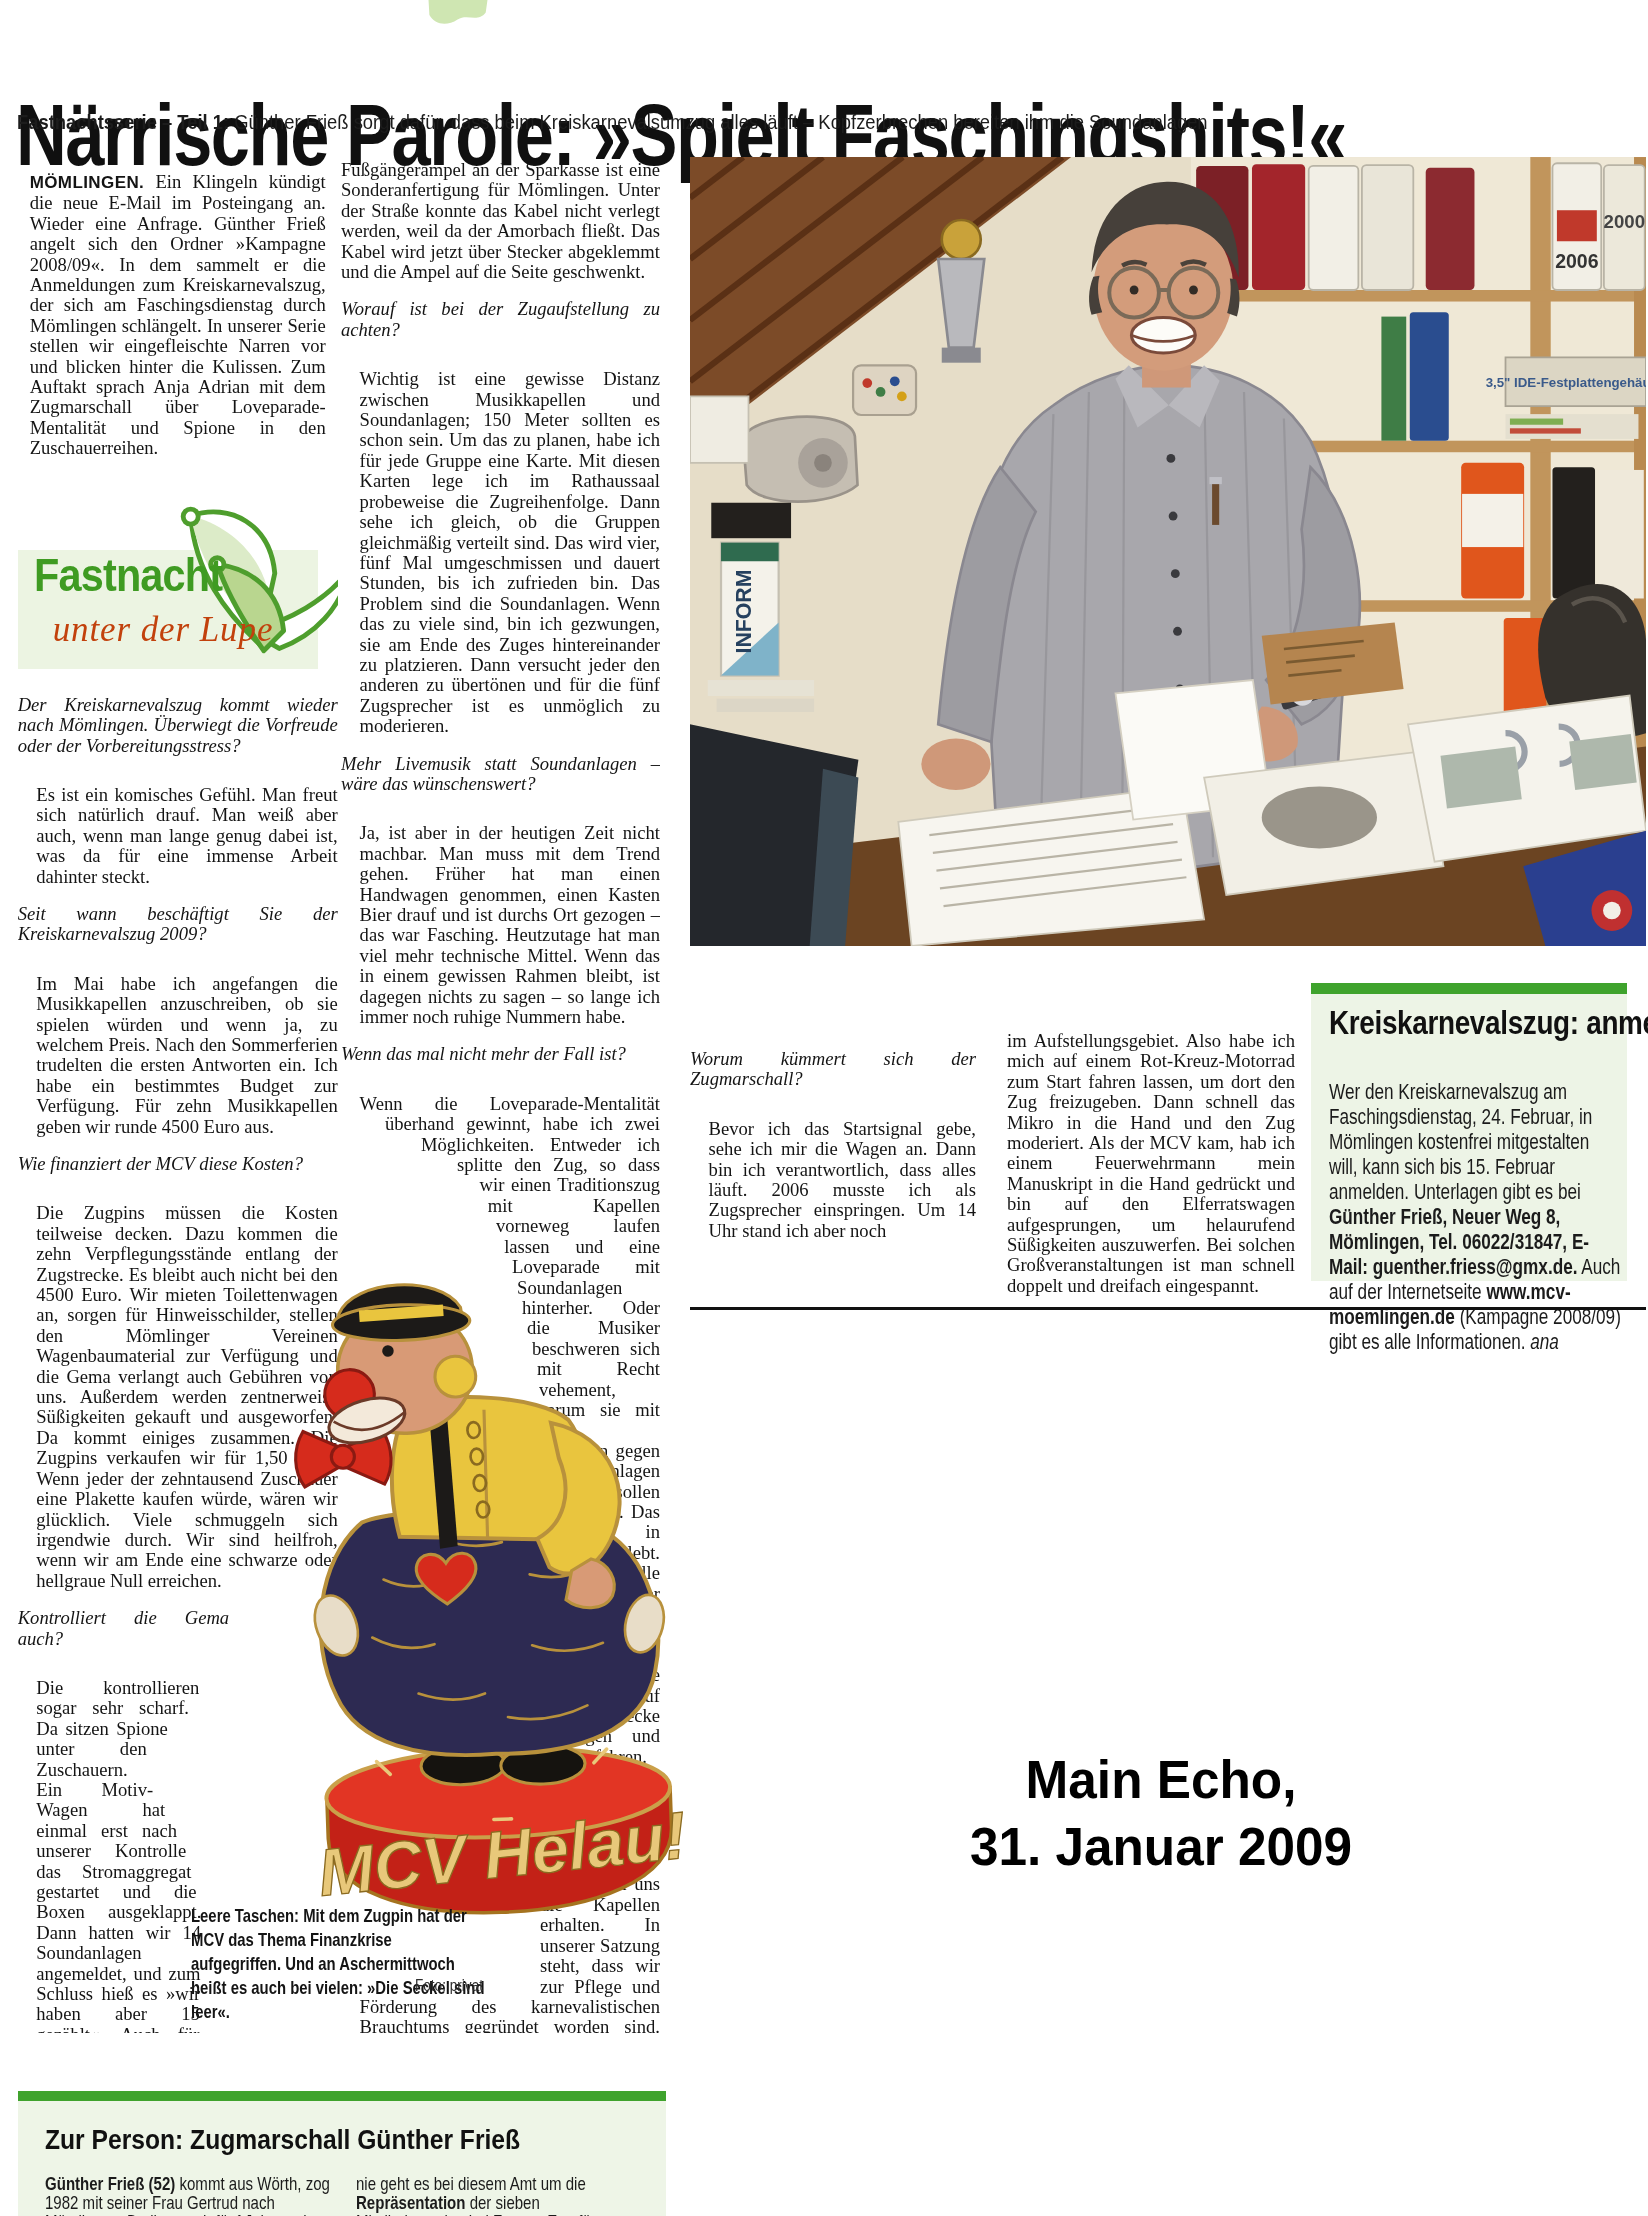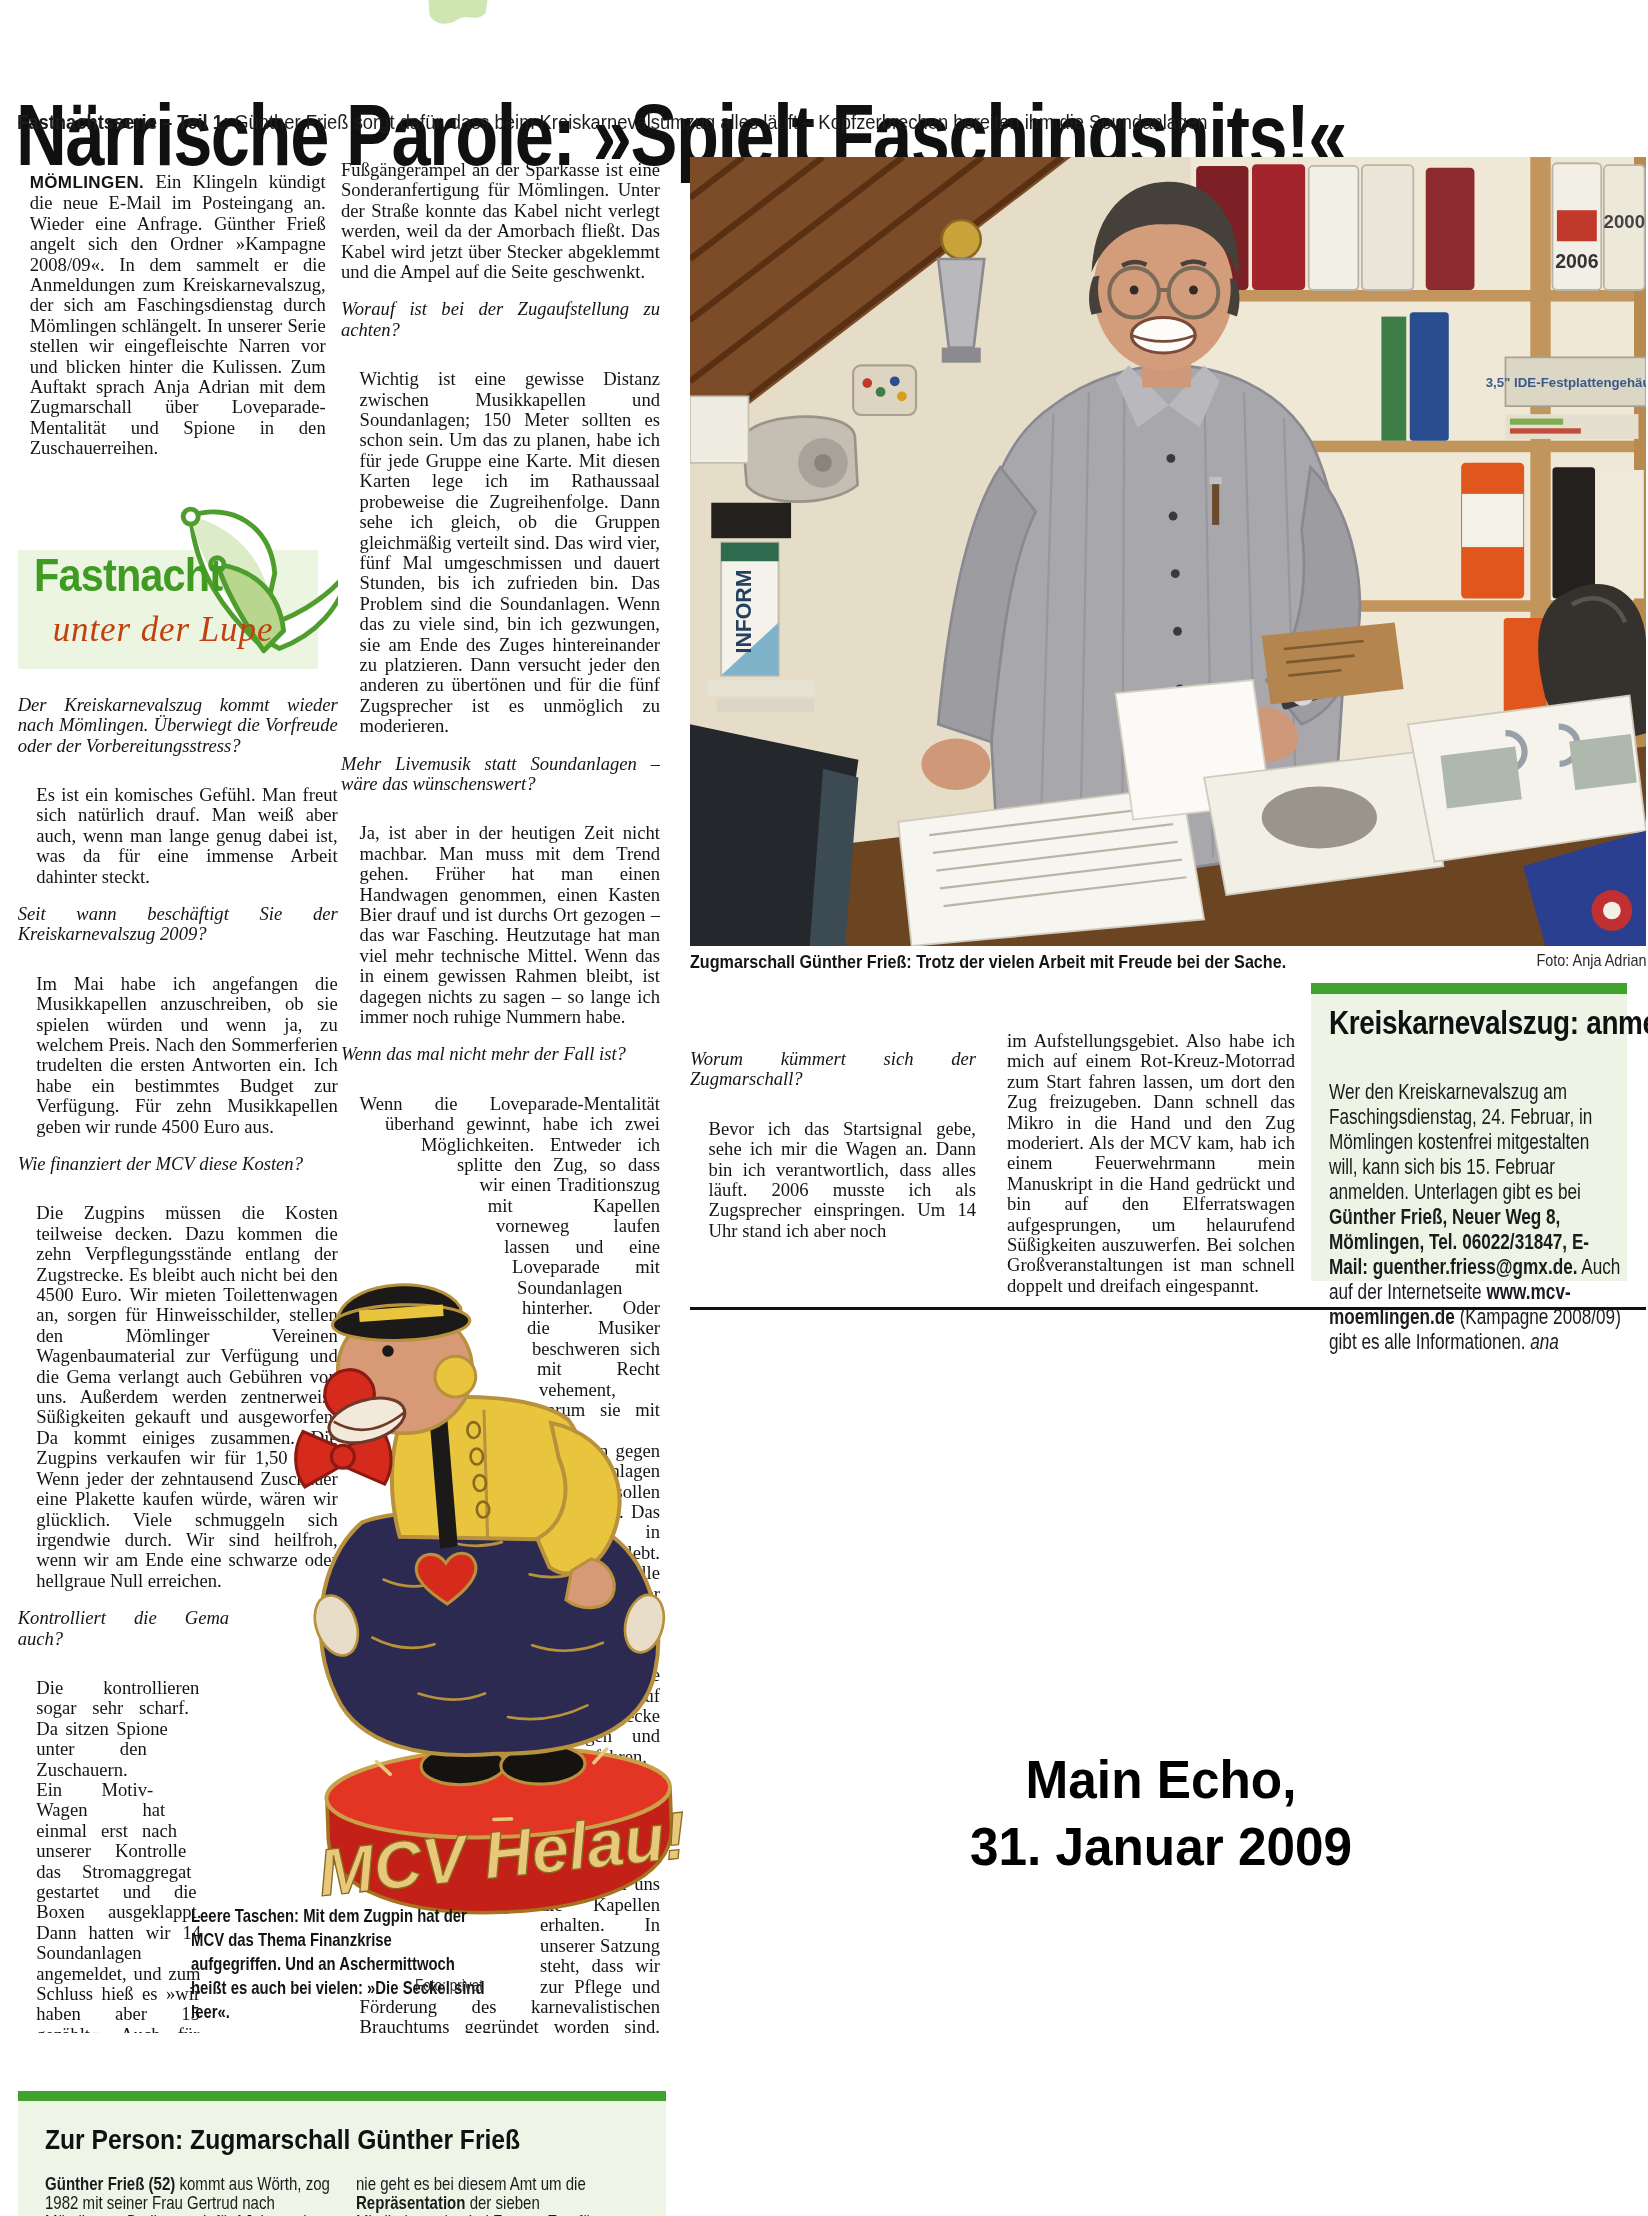--- a/index.html
+++ b/index.html
@@ -276,24 +276,20 @@
       </g>
 
     <polygon points="1880,1600 2157,1520 2157,1780 1930,1780" fill="#2a3f8f"></polygon>
     <circle cx="2080" cy="1700" r="46" fill="#c03030"></circle>
       <circle cx="2080" cy="1700" r="20" fill="#f2efe6"></circle>
 
     <polygon points="0,1280 380,1360 320,1780 0,1780" fill="#24272c"></polygon>
     <polygon points="300,1380 380,1400 350,1780 270,1780" fill="#3c4a54"></polygon>
   </svg>
 
-  <div class="abs" id="photocap">
-    <span class="c">Zugmarschall Günther Frieß: Trotz der vielen Arbeit mit Freude bei der Sache.</span>
-    <span class="f">Foto: Anja Adrian</span>
-  </div>
 
   <section class="col" id="col3">
     <p class="q" style="margin-top:18px">Worum kümmert sich der Zugmarschall?</p>
     <p class="a">Bevor ich das Startsignal gebe, sehe ich mir die Wagen an. Dann bin ich verantwortlich, dass alles läuft. 2006 musste ich als Zugsprecher einspringen. Um 14 Uhr stand ich aber noch</p>
   </section>
   <section class="col" id="col4">
     <p class="cont">im Aufstellungsgebiet. Also habe ich mich auf einem Rot-Kreuz-Motorrad zum Start fahren lassen, um dort den Zug freizugeben. Dann schnell das Mikro in die Hand und den Zug moderiert. Als der MCV kam, hab ich einem Feuerwehrmann mein Manuskript in die Hand gedrückt und bin auf den Elferratswagen aufgesprungen, um helaurufend Süßigkeiten auszuwerfen. Bei solchen Großveranstaltungen ist man schnell doppelt und dreifach eingespannt.</p>
   </section>
 
   <aside class="abs" id="sidebar">

